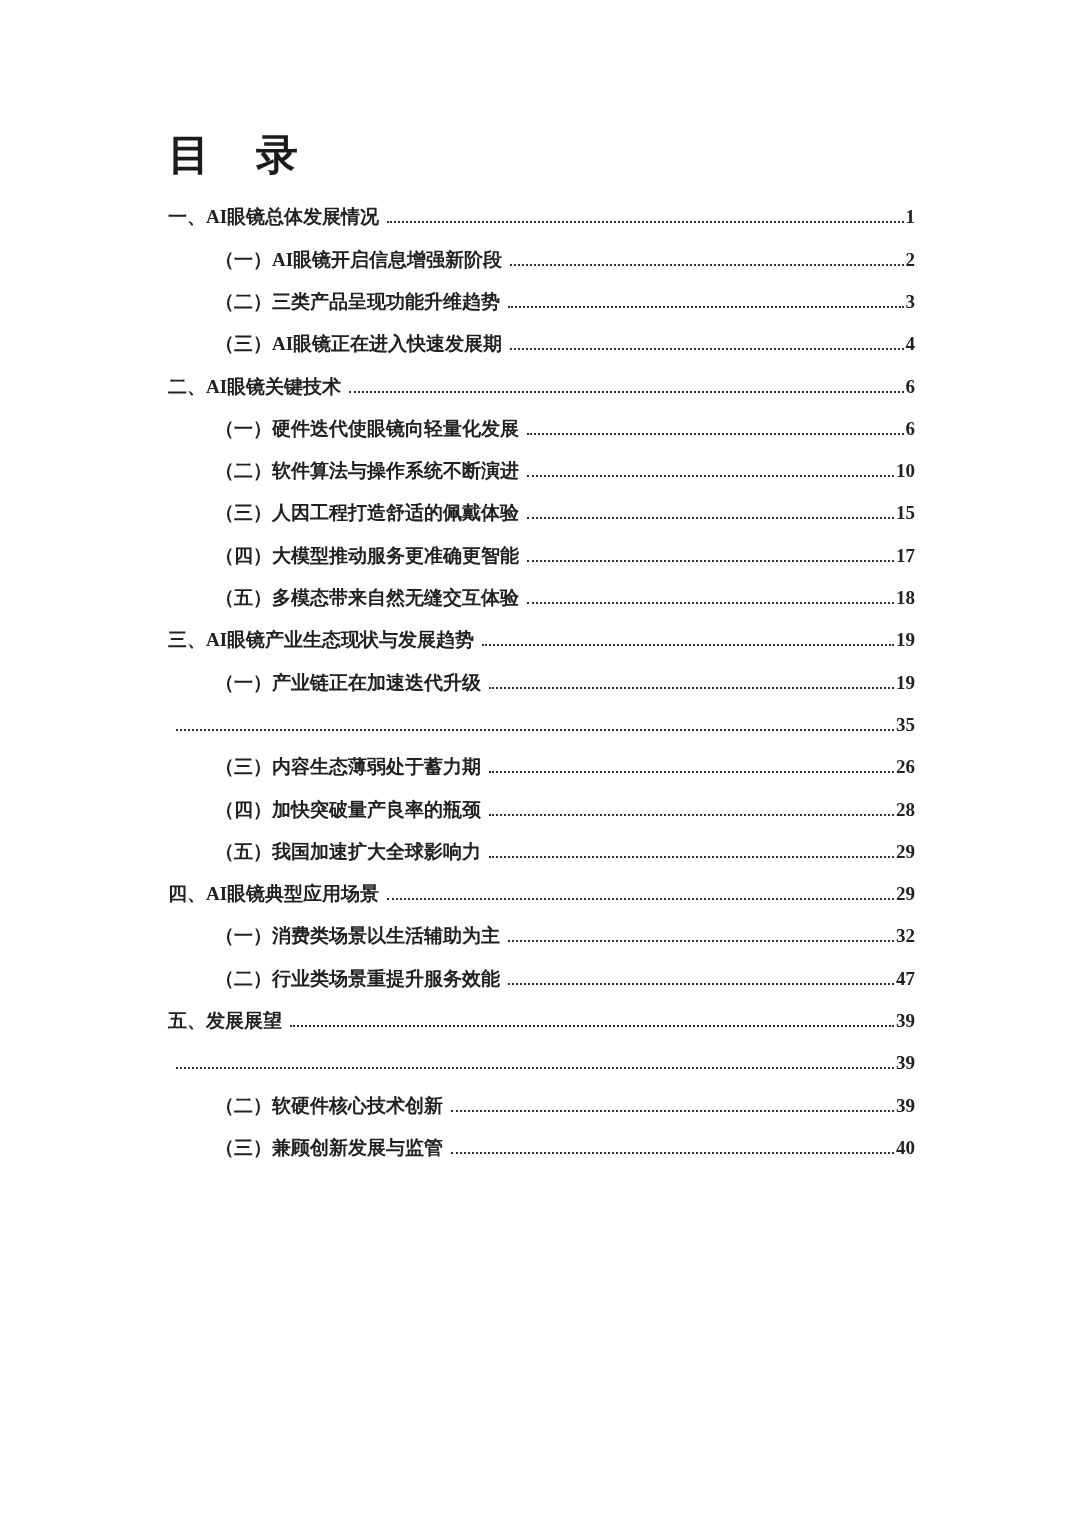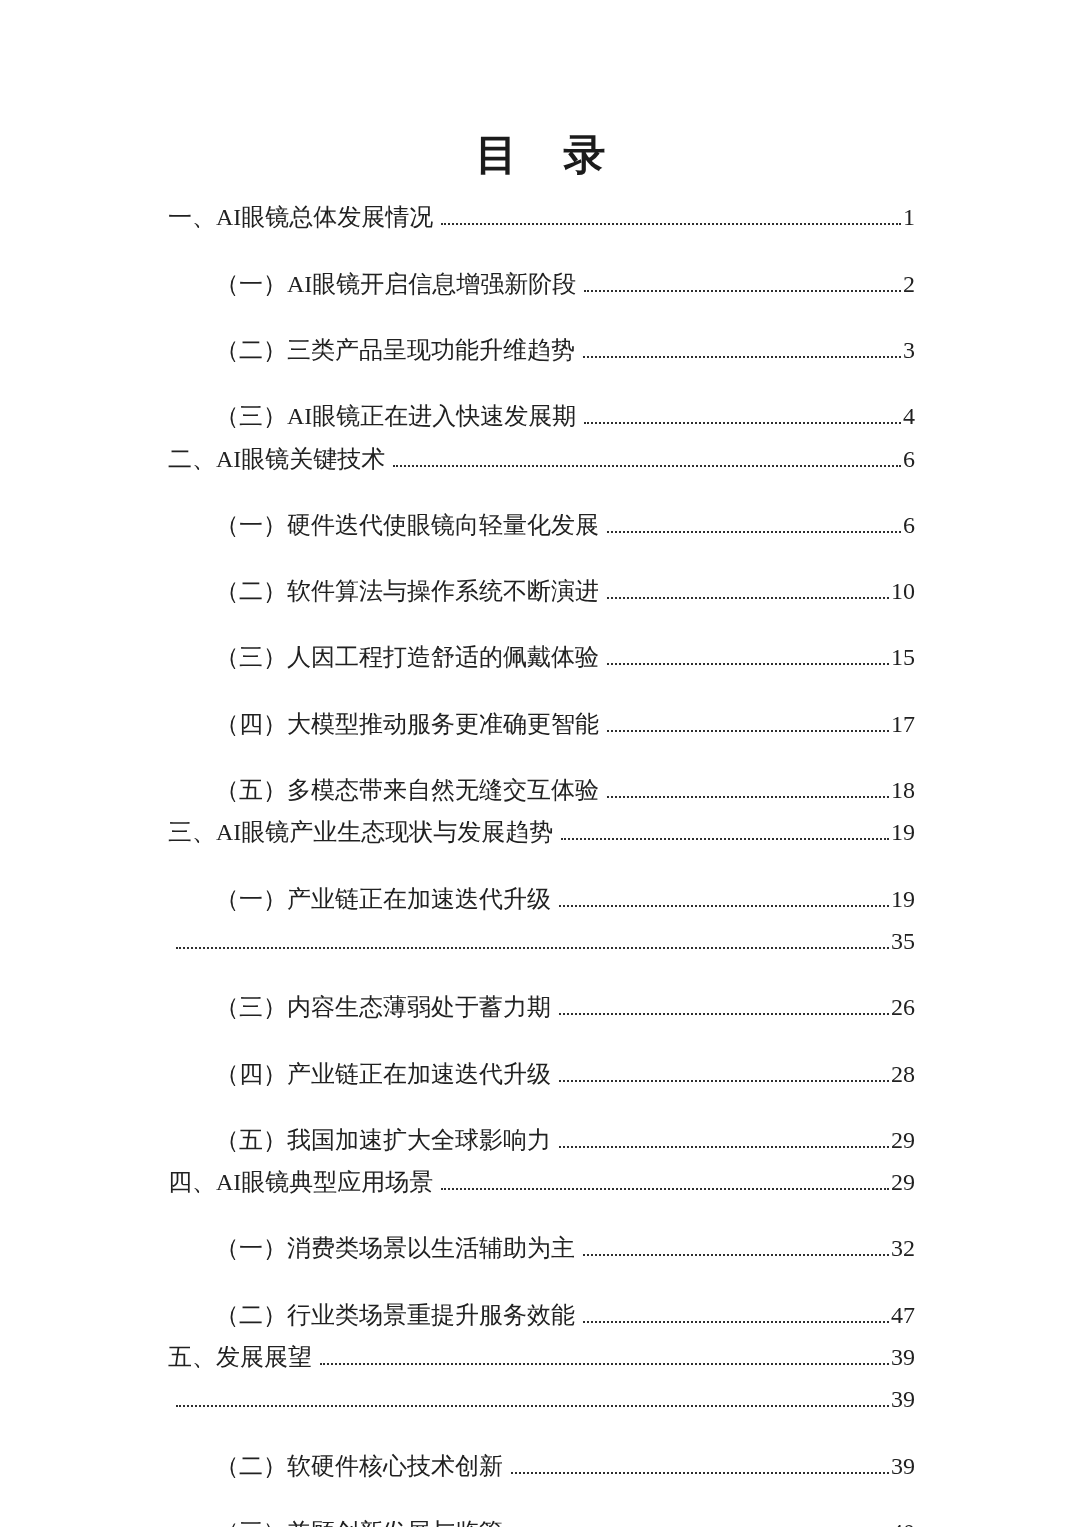--- a/index.html
+++ b/index.html
@@ -16,44 +16,43 @@
   }
   .page {
     box-sizing: border-box;
     width: 1080px;
     height: 1527px;
     padding: 130px 165px 0 168px;
     background: #ffffff;
   }
   .doc-title {
     margin: 0 0 16px 0;
-    text-align: center;
     font-size: 42px;
     line-height: 1.2;
     font-weight: 700;
     letter-spacing: 2px;
     color: #1b1b1b;
     font-family: "Liberation Sans", "DejaVu Sans", sans-serif;
   }
   .toc-list {
     width: 100%;
   }
   .entry {
     display: flex;
     align-items: baseline;
-    font-size: 24px;
+    font-size: 19px;
+    font-weight: bold;
   }
   .entry .label {
     white-space: nowrap;
     line-height: 42.3px;
     color: #212121;
   }
   .entry.level-2 .label {
     padding-left: 47px;
-    margin-top: 24px;
   }
   .entry .dots {
     flex: 1 1 auto;
     min-width: 20px;
     margin: 0 2px 4px 8px;
     border-bottom: 2.5px dotted #2e2e2e;
   }
   .entry .pagenum {
     white-space: nowrap;
     line-height: 42.3px;
@@ -129,21 +128,21 @@
       <div class="entry level-2">
         <span class="dots"></span>
         <span class="pagenum">35</span>
       </div>
       <div class="entry level-2">
         <span class="label">（三）内容生态薄弱处于蓄力期</span>
         <span class="dots"></span>
         <span class="pagenum">26</span>
       </div>
       <div class="entry level-2">
-        <span class="label">（四）产业链正在加速迭代升级</span>
+        <span class="label">（四）加快突破量产良率的瓶颈</span>
         <span class="dots"></span>
         <span class="pagenum">28</span>
       </div>
       <div class="entry level-2">
         <span class="label">（五）我国加速扩大全球影响力</span>
         <span class="dots"></span>
         <span class="pagenum">29</span>
       </div>
       <div class="entry level-1">
         <span class="label">四、AI眼镜典型应用场景</span>

